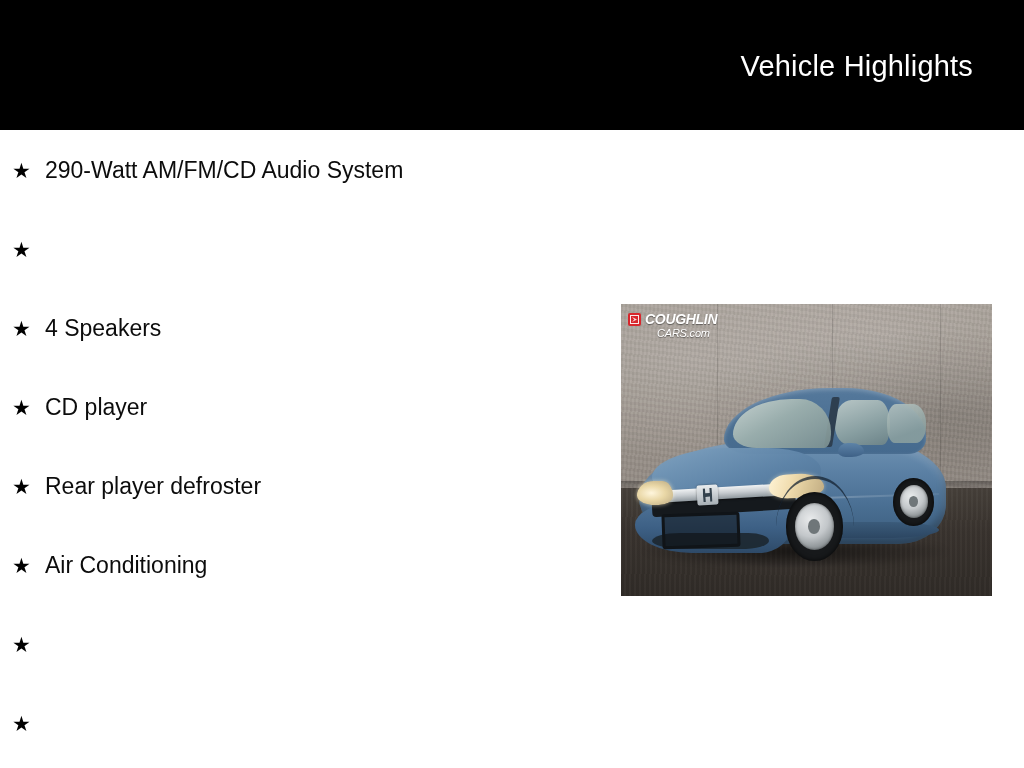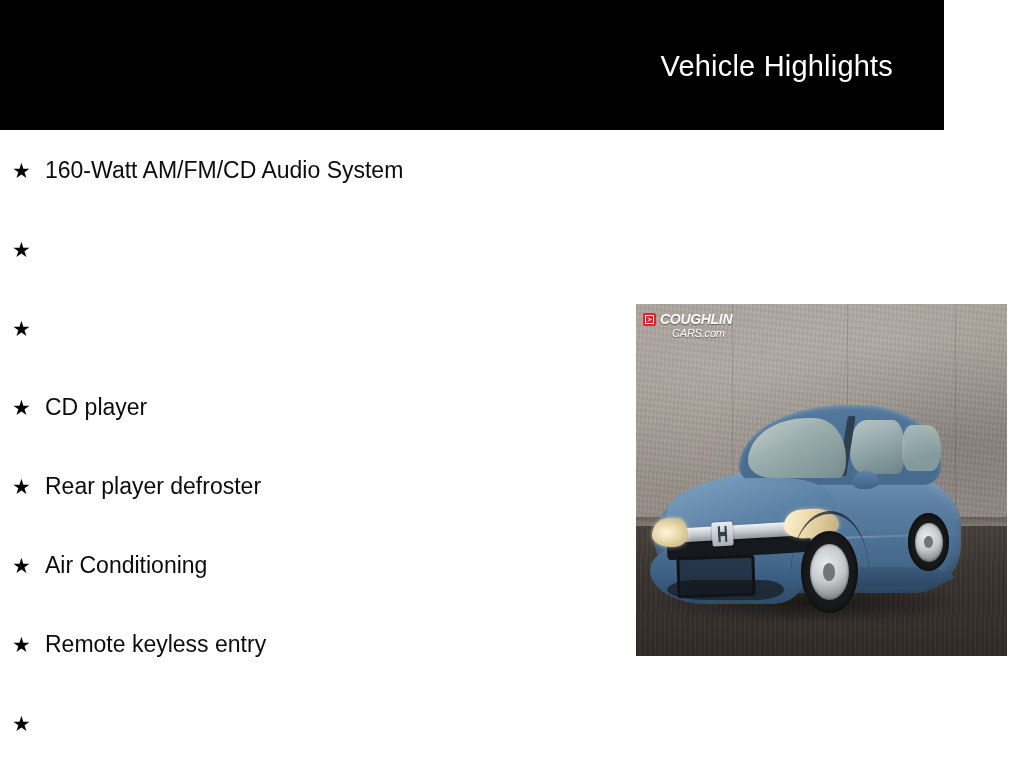--- a/index.html
+++ b/index.html
@@ -14,21 +14,21 @@
     overflow: hidden;
     font-family: "Liberation Sans", sans-serif;
     -webkit-font-smoothing: antialiased;
   }
 
   
   .header-bar {
     position: absolute;
     left: 0;
     top: 0;
-    width: 944px;
+    width: 1024px;
     height: 130px;
     background: #000000;
   }
   .header-title {
     position: absolute;
     right: 51px;
     top: 49px;
     color: #ffffff;
     font-size: 29px;
     line-height: 34px;
@@ -66,24 +66,24 @@
   .highlight-item .label {
     font-size: 23px;
     line-height: 28px;
     color: #0c0c0c;
     white-space: nowrap;
   }
 
   
   .vehicle-photo {
     position: absolute;
-    left: 636px;
+    left: 621px;
     top: 304px;
     width: 371px;
-    height: 352px;
+    height: 292px;
     overflow: hidden;
     background: #9d958e;
   }
   
   .wall {
     position: absolute;
     left: 0; top: 0;
     width: 100%; height: 63%;
     background:
       radial-gradient(ellipse at 20% 30%, rgba(255,255,255,0.16), rgba(255,255,255,0) 55%),
@@ -463,43 +463,43 @@
 </head>
 <body>
 
 <div class="header-bar">
   <div class="header-title">Vehicle Highlights</div>
 </div>
 
 <ul class="highlights-list">
   <li class="highlight-item">
     <span class="star-icon">★</span>
-    <span class="label">160-Watt AM/FM/CD Audio System</span>
-  </li>
-  <li class="highlight-item">
-    <span class="star-icon">★</span>
-  </li>
-  <li class="highlight-item">
-    <span class="star-icon">★</span>
+    <span class="label">290-Watt AM/FM/CD Audio System</span>
+  </li>
+  <li class="highlight-item">
+    <span class="star-icon">★</span>
+  </li>
+  <li class="highlight-item">
+    <span class="star-icon">★</span>
+    <span class="label">4 Speakers</span>
   </li>
   <li class="highlight-item">
     <span class="star-icon">★</span>
     <span class="label">CD player</span>
   </li>
   <li class="highlight-item">
     <span class="star-icon">★</span>
     <span class="label">Rear player defroster</span>
   </li>
   <li class="highlight-item">
     <span class="star-icon">★</span>
     <span class="label">Air Conditioning</span>
   </li>
   <li class="highlight-item">
     <span class="star-icon">★</span>
-    <span class="label">Remote keyless entry</span>
   </li>
   <li class="highlight-item">
     <span class="star-icon">★</span>
   </li>
 </ul>
 
 <div class="vehicle-photo">
 
   <div class="wall"></div>
   <div class="wall-seam" style="left:26%"></div>

